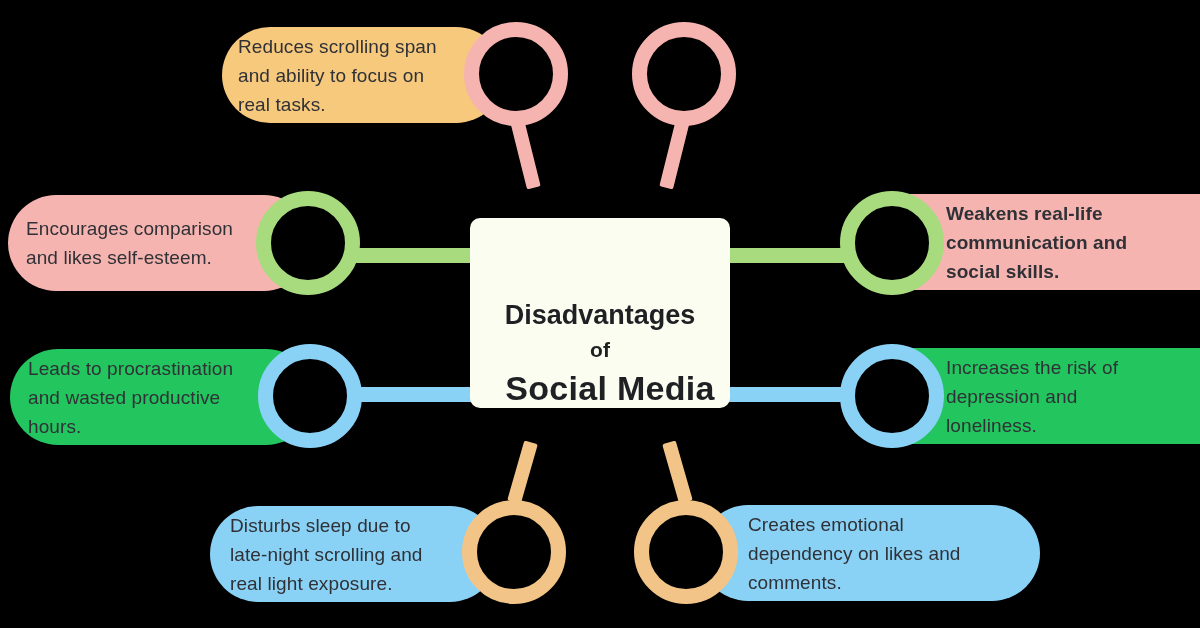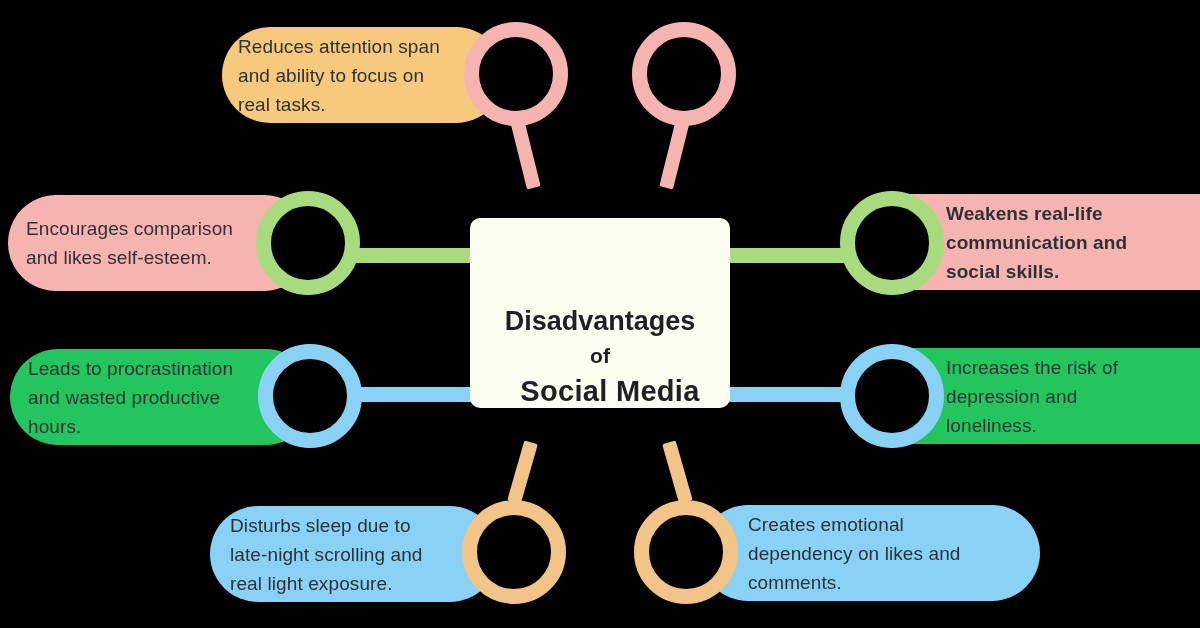--- a/index.html
+++ b/index.html
@@ -33,40 +33,40 @@
   .c-blue{background:#89D1F5;}
   .c-orange{background:#F2C488;}
   
   .center-card{
     position:absolute;left:470px;top:218px;width:260px;height:190px;
     background:#FCFDF1;border-radius:10px;display:flex;flex-direction:column;
     align-items:center;justify-content:flex-end;gap:7px;color:#1E2023;text-align:center;
   }
   .center-card .t1{font-size:27px;font-weight:700;}
   .center-card .t2{font-size:21px;font-weight:700;}
-  .center-card .t3{font-size:29px;font-weight:800;letter-spacing:.3px;margin-left:20px;}
+  .center-card .t3{font-size:34px;font-weight:800;letter-spacing:.3px;margin-left:20px;}
   .pill span{display:block;}
 </style>
 </head>
 <body>
 
 <div class="canvas">
 
   <div class="stick c-pink" style="left:509px;top:116px;height:74px;transform:rotate(-14deg);transform-origin:50% 0;"></div>
   <div class="stick c-pink" style="left:677px;top:116px;height:74px;transform:rotate(14deg);transform-origin:50% 0;"></div>
   <div class="stick c-orange" style="left:507px;top:440px;height:62px;transform:rotate(16deg);transform-origin:50% 100%;"></div>
   <div class="stick c-orange" style="left:679px;top:440px;height:62px;transform:rotate(-16deg);transform-origin:50% 100%;"></div>
 
   <div class="hline c-green" style="left:350px;top:248px;width:122px;"></div>
   <div class="hline c-blue" style="left:350px;top:387px;width:122px;"></div>
   <div class="hline c-green" style="left:728px;top:248px;width:122px;"></div>
   <div class="hline c-blue" style="left:728px;top:387px;width:122px;"></div>
 
   <div class="pill pill-orange" style="left:222px;top:27px;width:266px;padding-left:16px;">
-    <span style="max-width:218px;">Reduces attention span and ability to focus on real tasks.</span>
+    <span style="max-width:218px;">Reduces scrolling span and ability to focus on real tasks.</span>
   </div>
 
 
   <div class="pill pill-pink" style="left:8px;top:195px;width:286px;padding-left:18px;">
     <span style="max-width:220px;">Encourages comparison and likes self-esteem.</span>
   </div>
 
   <div class="pill pill-pink" style="left:856px;top:194px;width:332px;padding-left:90px;">
     <span style="max-width:208px;font-weight:bold;">Weakens real-life communication and social skills.</span>
   </div>

